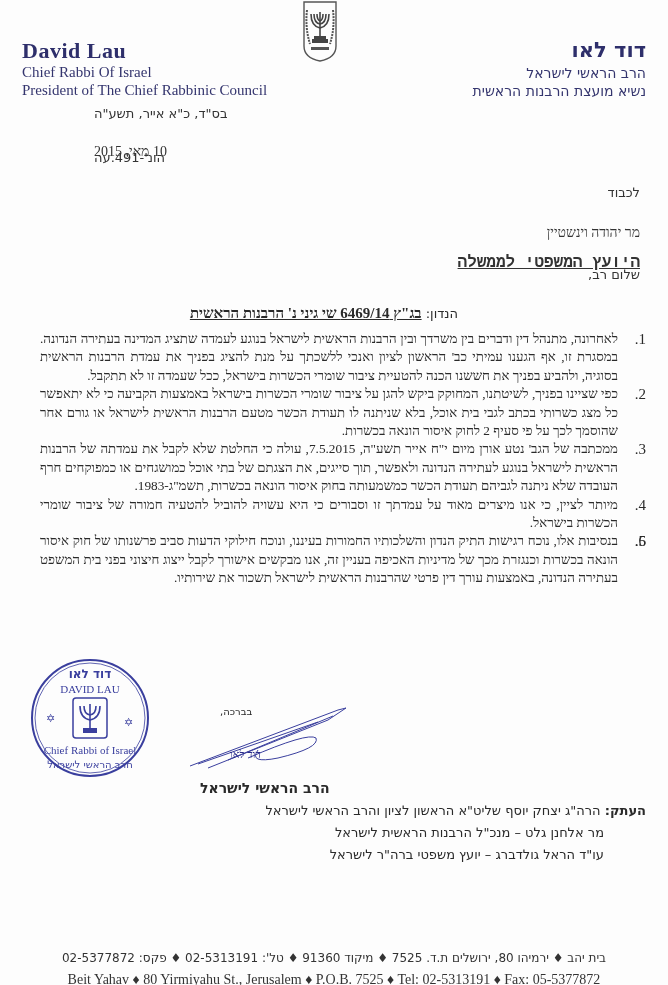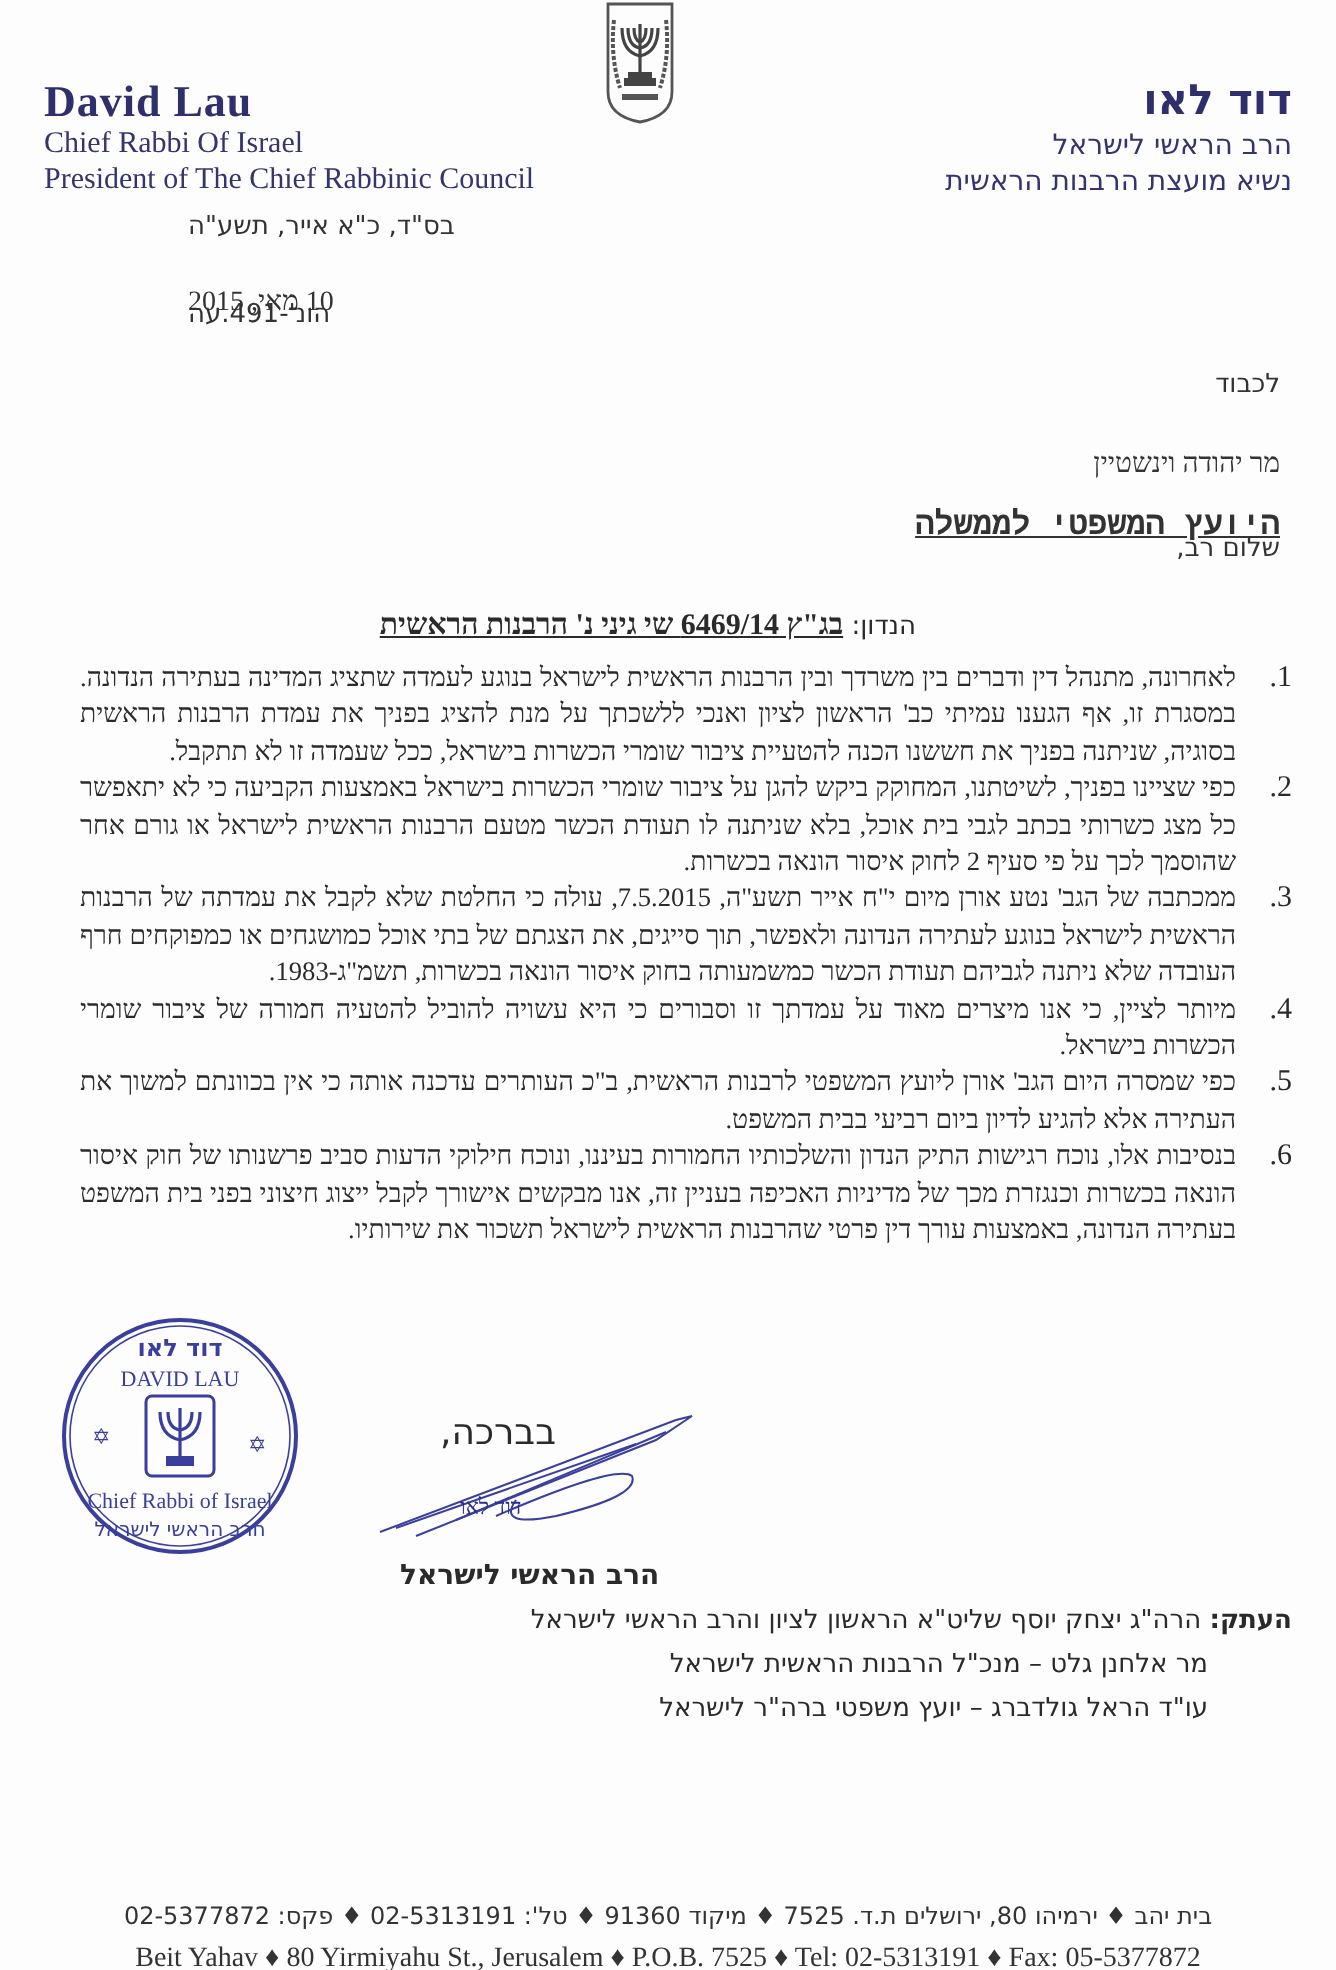--- a/index.html
+++ b/index.html
@@ -16,21 +16,21 @@
   .date-line { left:94px; font-size:13px; direction:rtl; color:#333; font-family:"DejaVu Sans", sans-serif; }
   .rtl { direction:rtl; text-align:left; }
   .addr { right:28px; font-size:13px; color:#333; font-family:"DejaVu Sans", sans-serif; }
   .addr.bold { font-weight:bold; }
   .u { text-decoration:underline; }
   .subject { right:210px; top:305px; font-size:13px; font-family:"DejaVu Sans", sans-serif; }
   .subject b { font-family:"Liberation Serif", serif; font-size:15px; }
   .body-list { left:40px; right:22px; top:330px; font-size:13.3px; line-height:18.4px; direction:rtl; font-family:"Liberation Serif", serif; }
   .item { position:relative; padding-right:28px; text-align:justify; text-align-last:right; margin-bottom:0px; }
   .item .num { position:absolute; right:0; top:0; font-size:15px; }
-  .closing { left:220px; top:706px; font-size:18px; direction:rtl; font-family:"DejaVu Sans", sans-serif; }
+  .closing { left:220px; top:706px; font-size:10px; direction:rtl; font-family:"DejaVu Sans", sans-serif; }
   .sig-name { left:230px; top:748px; font-size:11px; color:#2b2d8a; direction:rtl; }
   .sig-title { left:200px; top:780px; font-size:14px; font-weight:bold; direction:rtl; font-family:"DejaVu Sans", sans-serif; }
   .cc-block { right:22px; top:800px; direction:rtl; font-size:13px; line-height:22px; font-family:"DejaVu Sans", sans-serif; }
   .cc-label { font-weight:bold; }
   .cc-indent { padding-right:42px; }
   .footer { left:0; right:0; text-align:center; color:#333;margin-top:48px; }
   .f1 { top:903px; font-size:12px; direction:rtl; font-family:"DejaVu Sans", sans-serif; }
   .f2 { top:924px; font-size:14px; font-family:"Liberation Serif", serif; }
   .f3 { top:944px; font-size:13px; font-family:"Liberation Serif", serif; }
   .stamp { left:28px; top:656px; width:124px; height:124px; }
@@ -72,37 +72,36 @@
 <div class="abs addr rtl" style="top:267px">שלום רב,</div>
 
 <div class="abs subject rtl">
   <span>הנדון:</span>
   <b class="u">בג"ץ 6469/14 שי גיני נ' הרבנות הראשית</b>
 </div>
 
 <div class="abs body-list">
   <div class="item">
     <span class="num">1.</span>
-    <span>לאחרונה, מתנהל דין ודברים בין משרדך ובין הרבנות הראשית לישראל בנוגע לעמדה שתציג המדינה בעתירה הנדונה. במסגרת זו, אף הגענו עמיתי כב' הראשון לציון ואנכי ללשכתך על מנת להציג בפניך את עמדת הרבנות הראשית בסוגיה, שניתנה בפניך את חששנו הכנה להטעיית ציבור שומרי הכשרות בישראל, ככל שעמדה זו לא תתקבל.</span>
+    <span>לאחרונה, מתנהל דין ודברים בין משרדך ובין הרבנות הראשית לישראל בנוגע לעמדה שתציג המדינה בעתירה הנדונה. במסגרת זו, אף הגענו עמיתי כב' הראשון לציון ואנכי ללשכתך על מנת להציג בפניך את עמדת הרבנות הראשית בסוגיה, ולהביע בפניך את חששנו הכנה להטעיית ציבור שומרי הכשרות בישראל, ככל שעמדה זו לא תתקבל.</span>
   </div>
   <div class="item">
     <span class="num">2.</span>
     <span>כפי שציינו בפניך, לשיטתנו, המחוקק ביקש להגן על ציבור שומרי הכשרות בישראל באמצעות הקביעה כי לא יתאפשר כל מצג כשרותי בכתב לגבי בית אוכל, בלא שניתנה לו תעודת הכשר מטעם הרבנות הראשית לישראל או גורם אחר שהוסמך לכך על פי סעיף 2 לחוק איסור הונאה בכשרות.</span>
   </div>
   <div class="item">
     <span class="num">3.</span>
     <span>ממכתבה של הגב' נטע אורן מיום י"ח אייר תשע"ה, 7.5.2015, עולה כי החלטת שלא לקבל את עמדתה של הרבנות הראשית לישראל בנוגע לעתירה הנדונה ולאפשר, תוך סייגים, את הצגתם של בתי אוכל כמושגחים או כמפוקחים חרף העובדה שלא ניתנה לגביהם תעודת הכשר כמשמעותה בחוק איסור הונאה בכשרות, תשמ"ג-1983.</span>
   </div>
   <div class="item">
     <span class="num">4.</span>
     <span>מיותר לציין, כי אנו מיצרים מאוד על עמדתך זו וסבורים כי היא עשויה להוביל להטעיה חמורה של ציבור שומרי הכשרות בישראל.</span>
   </div>
   <div class="item">
     <span class="num">5.</span>
-    <span>כפי שמסרה היום הגב' אורן ליועץ המשפטי לרבנות הראשית, ב"כ העותרים עדכנה אותה כי אין בכוונתם למשוך את העתירה אלא להגיע לדיון ביום רביעי בבית המשפט.</span>
   </div>
   <div class="item">
     <span class="num">6.</span>
     <span>בנסיבות אלו, נוכח רגישות התיק הנדון והשלכותיו החמורות בעיננו, ונוכח חילוקי הדעות סביב פרשנותו של חוק איסור הונאה בכשרות וכנגזרת מכך של מדיניות האכיפה בעניין זה, אנו מבקשים אישורך לקבל ייצוג חיצוני בפני בית המשפט בעתירה הנדונה, באמצעות עורך דין פרטי שהרבנות הראשית לישראל תשכור את שירותיו.</span>
   </div>
 </div>
 
 <svg class="abs stamp" viewBox="0 0 124 124">
   <circle cx="62" cy="62" r="58" fill="none" stroke="#3a3f9e" stroke-width="2"></circle>
   <circle cx="62" cy="62" r="55" fill="none" stroke="#3a3f9e" stroke-width="0.8"></circle>

